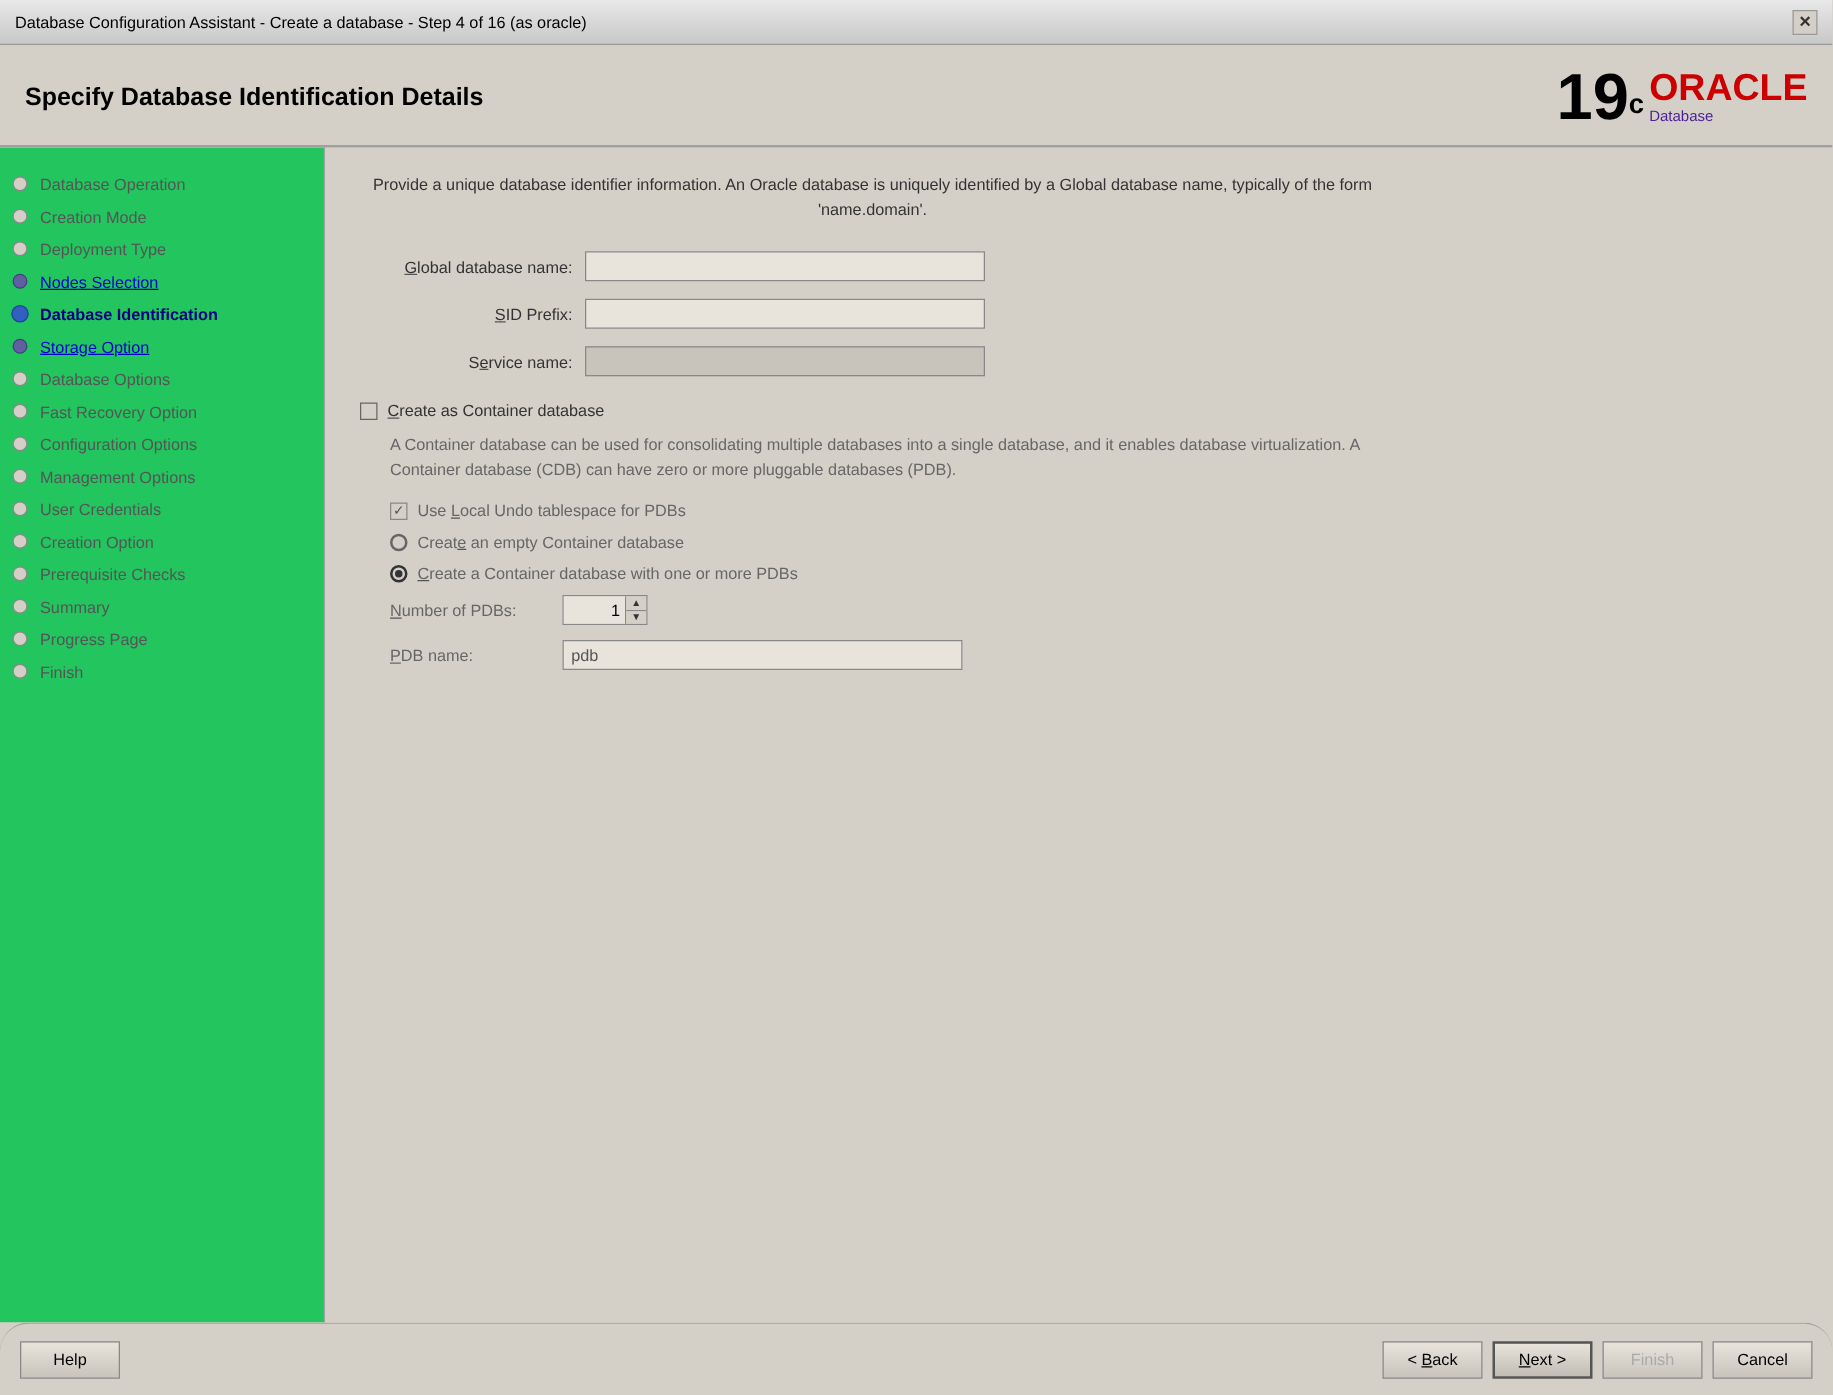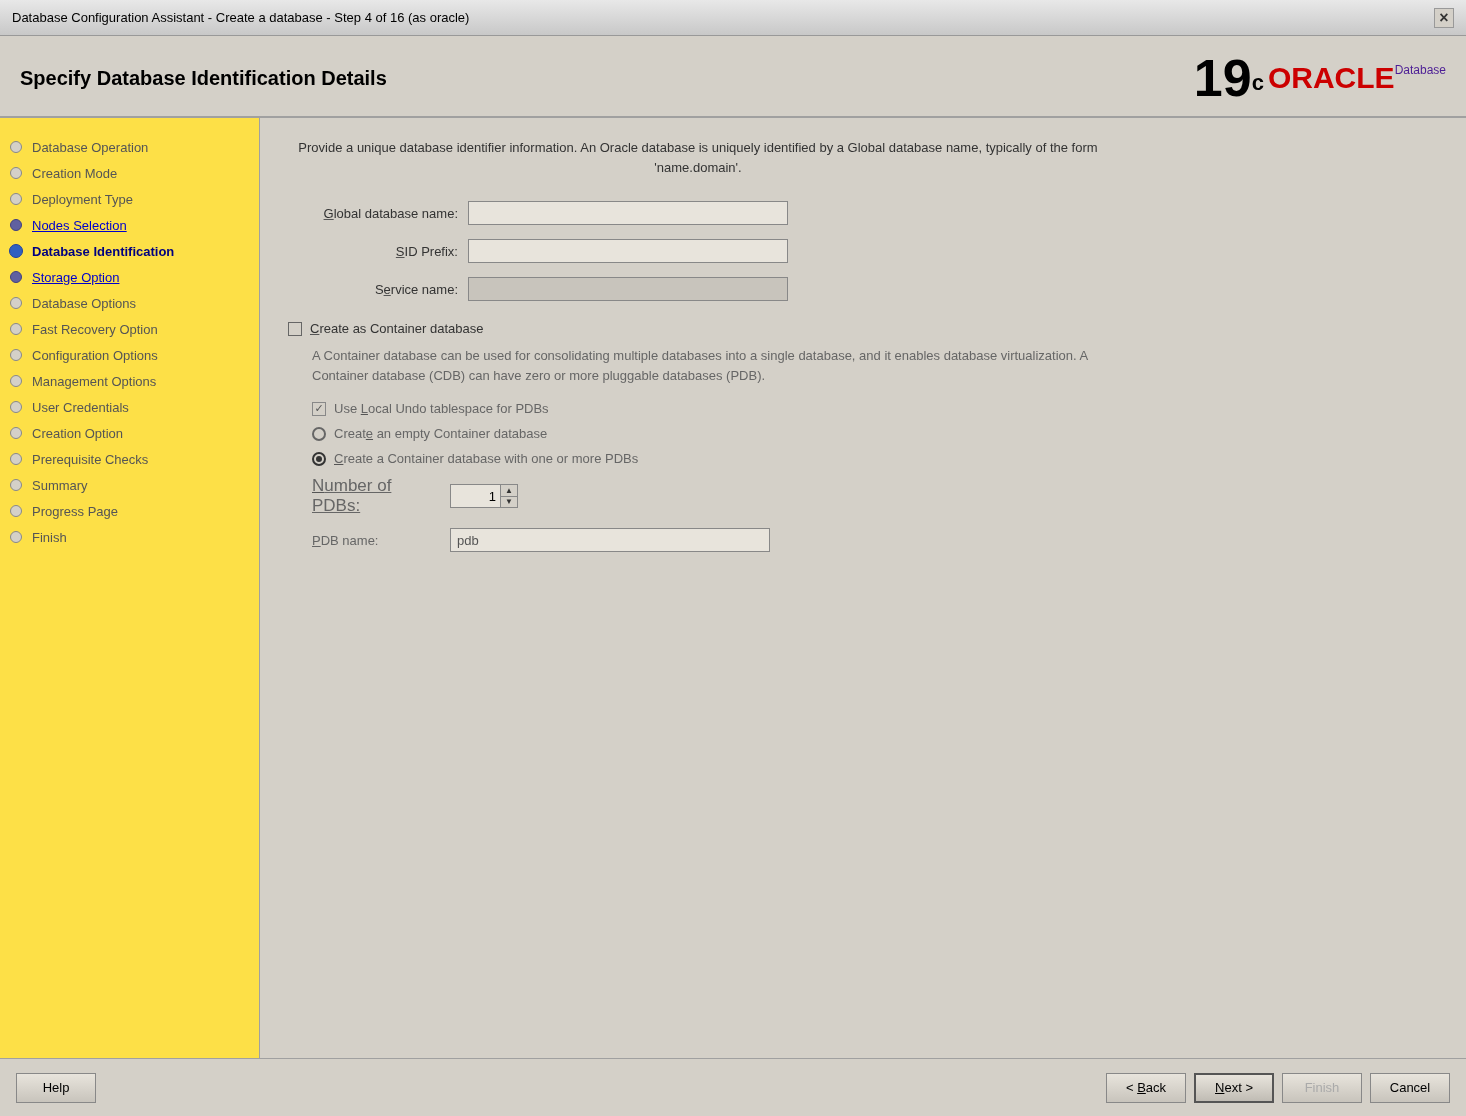--- a/index.html
+++ b/index.html
@@ -63,36 +63,36 @@
       font-weight: bold;
       color: #000;
     }
     .oracle-logo {
       display: flex;
       align-items: center;
       gap: 4px;
     }
     .oracle-logo-text {
       display: flex;
-      flex-direction: row;
+      flex-direction: column;
       align-items: flex-start;
     }
 
     
     .content-area {
       display: flex;
       flex: 1;
       overflow: hidden;
     }
 
     
     .sidebar {
       width: 260px;
       min-width: 260px;
-      background: #fde047;
+      background: #22c55e;
       border-right: 1px solid #a0a0a0;
       padding: 16px 0;
       overflow-y: auto;
     }
     .sidebar-item {
       display: flex;
       align-items: center;
       padding: 5px 12px 5px 8px;
       cursor: default;
       gap: 8px;
@@ -261,24 +261,23 @@
 
     
     .pdbs-row {
       display: flex;
       align-items: center;
       gap: 8px;
       margin-bottom: 12px;
       margin-left: 24px;
     }
     .pdbs-label {
-      font-size: 17px;
+      font-size: 13px;
       color: #666;
       width: 130px;
-      text-decoration: underline;
     }
     .pdbs-spinner {
       display: flex;
       align-items: stretch;
       border: 1px solid #888;
       height: 24px;
     }
     .pdbs-input {
       width: 50px;
       height: 22px;
@@ -336,20 +335,21 @@
 
     
     .button-bar {
       background: #d4d0c8;
       border-top: 1px solid #a0a0a0;
       padding: 10px 16px;
       display: flex;
       align-items: center;
       justify-content: space-between;
       height: 58px;
+      border-radius: 23px;
     }
     .button-bar-left {}
     .button-bar-right {
       display: flex;
       gap: 8px;
     }
     .btn {
       min-width: 80px;
       height: 30px;
       padding: 0 16px;

